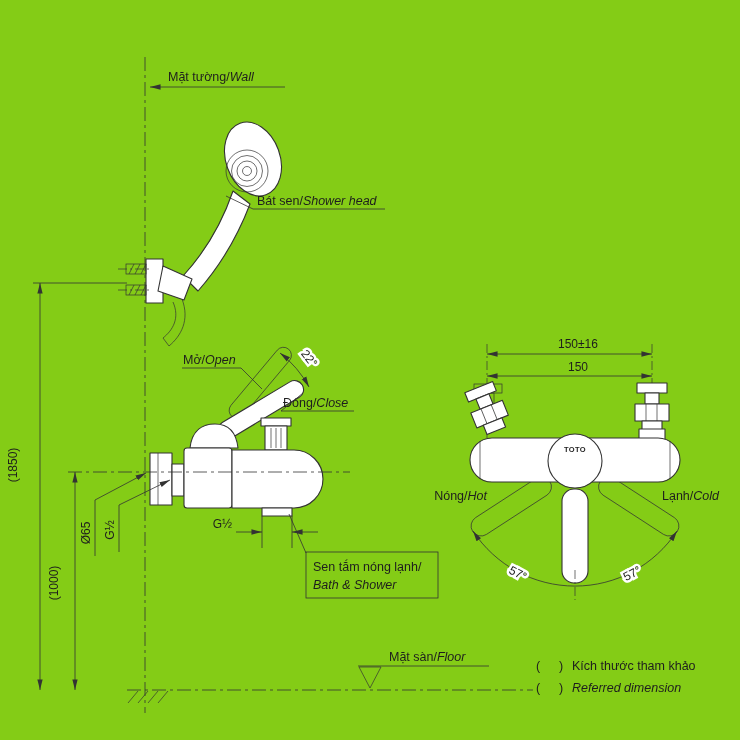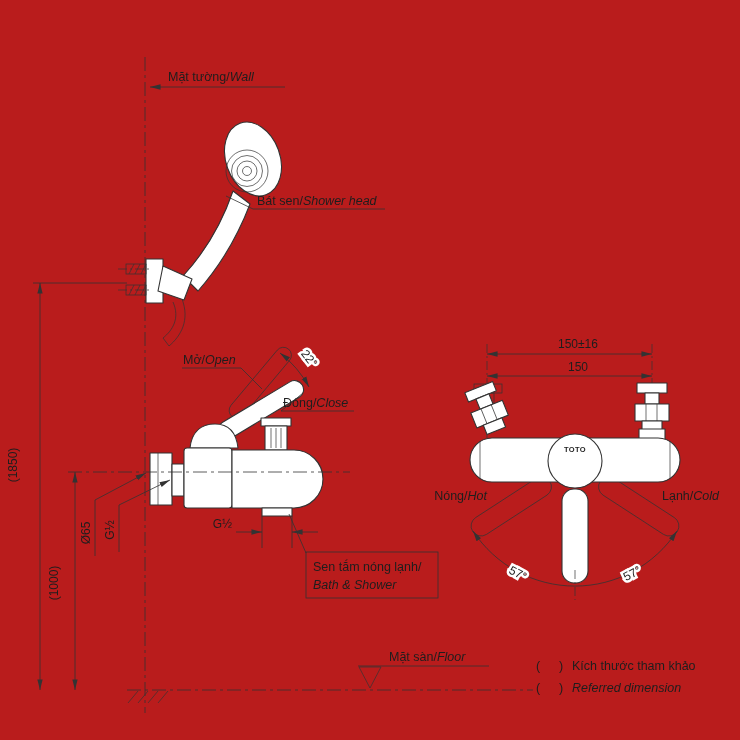--- a/index.html
+++ b/index.html
@@ -1,16 +1,16 @@
 <!DOCTYPE html>
 <html><head>
 <meta charset="utf-8">
 <style>
   html,body{margin:0;padding:0;background:#ffffff;}
-  .page{width:740px;height:740px;background:#b91c1c;position:relative;overflow:hidden;}
+  .page{width:740px;height:740px;background:#84cc16;position:relative;overflow:hidden;}
   svg text{font-family:"Liberation Sans","DejaVu Sans",sans-serif;font-size:12.5px;fill:#1e1e1e;}
   .it{font-style:italic;}
   .sm{font-size:12px;}
   .brand{font-size:7.5px;font-weight:bold;letter-spacing:.4px;}
   .halo{paint-order:stroke;stroke:#ffffff;stroke-width:5px;}
   .outline{fill:#ffffff;stroke:#333333;stroke-width:1.1;stroke-linejoin:round;}
   .thin{fill:none;stroke:#333333;stroke-width:.7;}
   .dim{fill:none;stroke:#333333;stroke-width:.8;}
   .cl{fill:none;stroke:#333333;stroke-width:.8;stroke-dasharray:14 4 3 4;}
   .cl2{fill:none;stroke:#333333;stroke-width:.7;stroke-dasharray:9 3 2 3;}

